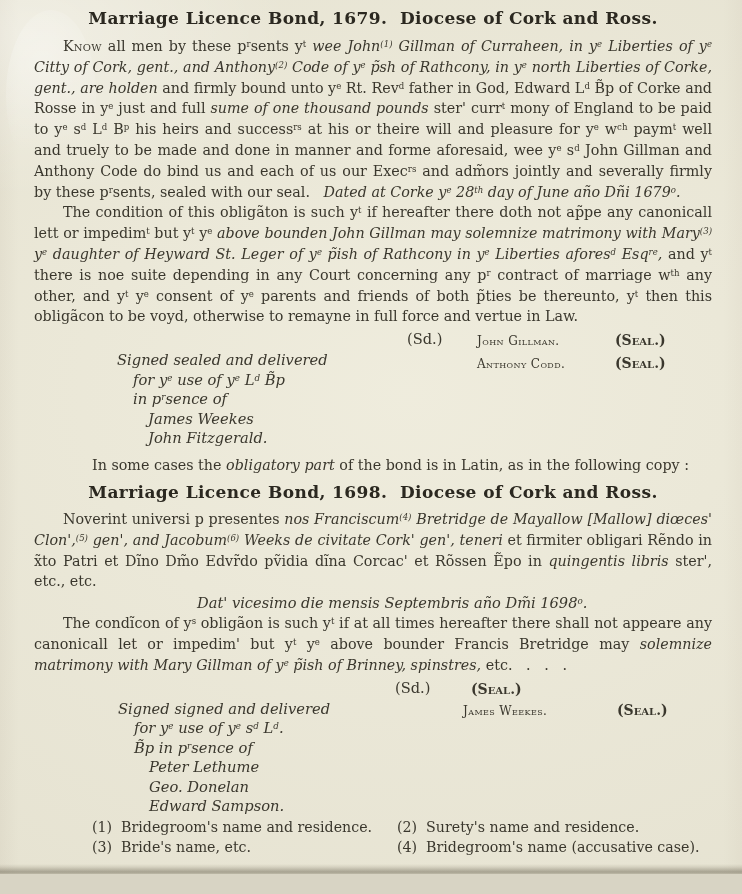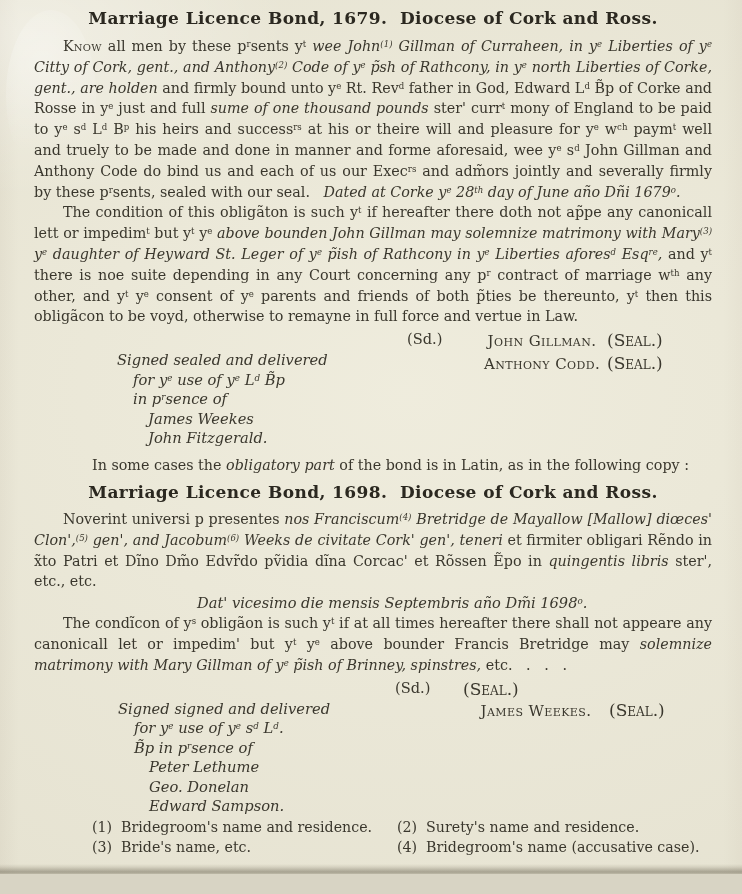--- a/index.html
+++ b/index.html
@@ -36,23 +36,23 @@
   .sig-area{position:relative;margin-top:3px;}
   .sa1{height:118px;}
   .sa2{height:138px;}
   .sig{position:absolute;top:0;display:flex;align-items:flex-start;white-space:nowrap;}
   .s1{left:373px;}
   .s2{left:361px;}
   .sd{display:inline-block;width:40px;font-size:14.6px;}
   .s1 .sd{margin-right:30px;}
   .s2 .sd{margin-right:28px;}
   .name-row{display:flex;align-items:baseline;line-height:21.5px;}
-  .nm{font-variant:small-caps;letter-spacing:.4px;font-size:15px;min-width:130px;text-align:center;}
+  .nm{font-variant:small-caps;letter-spacing:.4px;font-size:12px;min-width:130px;}
   .s2 .nm{min-width:146px;}
-  .seal{font-variant:small-caps;font-size:17px;}
+  .seal{font-variant:small-caps;font-size:14px;margin-left:8px;font-weight:bold;}
   .witness{position:absolute;top:20px;font-style:italic;font-size:14.7px;line-height:19.5px;white-space:nowrap;}
   .w1{left:83px;}
   .w2{left:84px;}
   .pad1{padding-left:16px;}
   .pad2{padding-left:31px;}
   .interlude{margin:7px 0 4px;text-indent:58px;text-align:left;}
   .dat{font-style:italic;font-size:14.6px;line-height:21px;margin:0 0 0 163px;}
   .footnotes{display:flex;margin-top:0;font-size:14.2px;line-height:20.5px;}
   .fn-left{width:363px;padding-left:58px;box-sizing:border-box;flex:none;}
   .fn-right{flex:1;}

